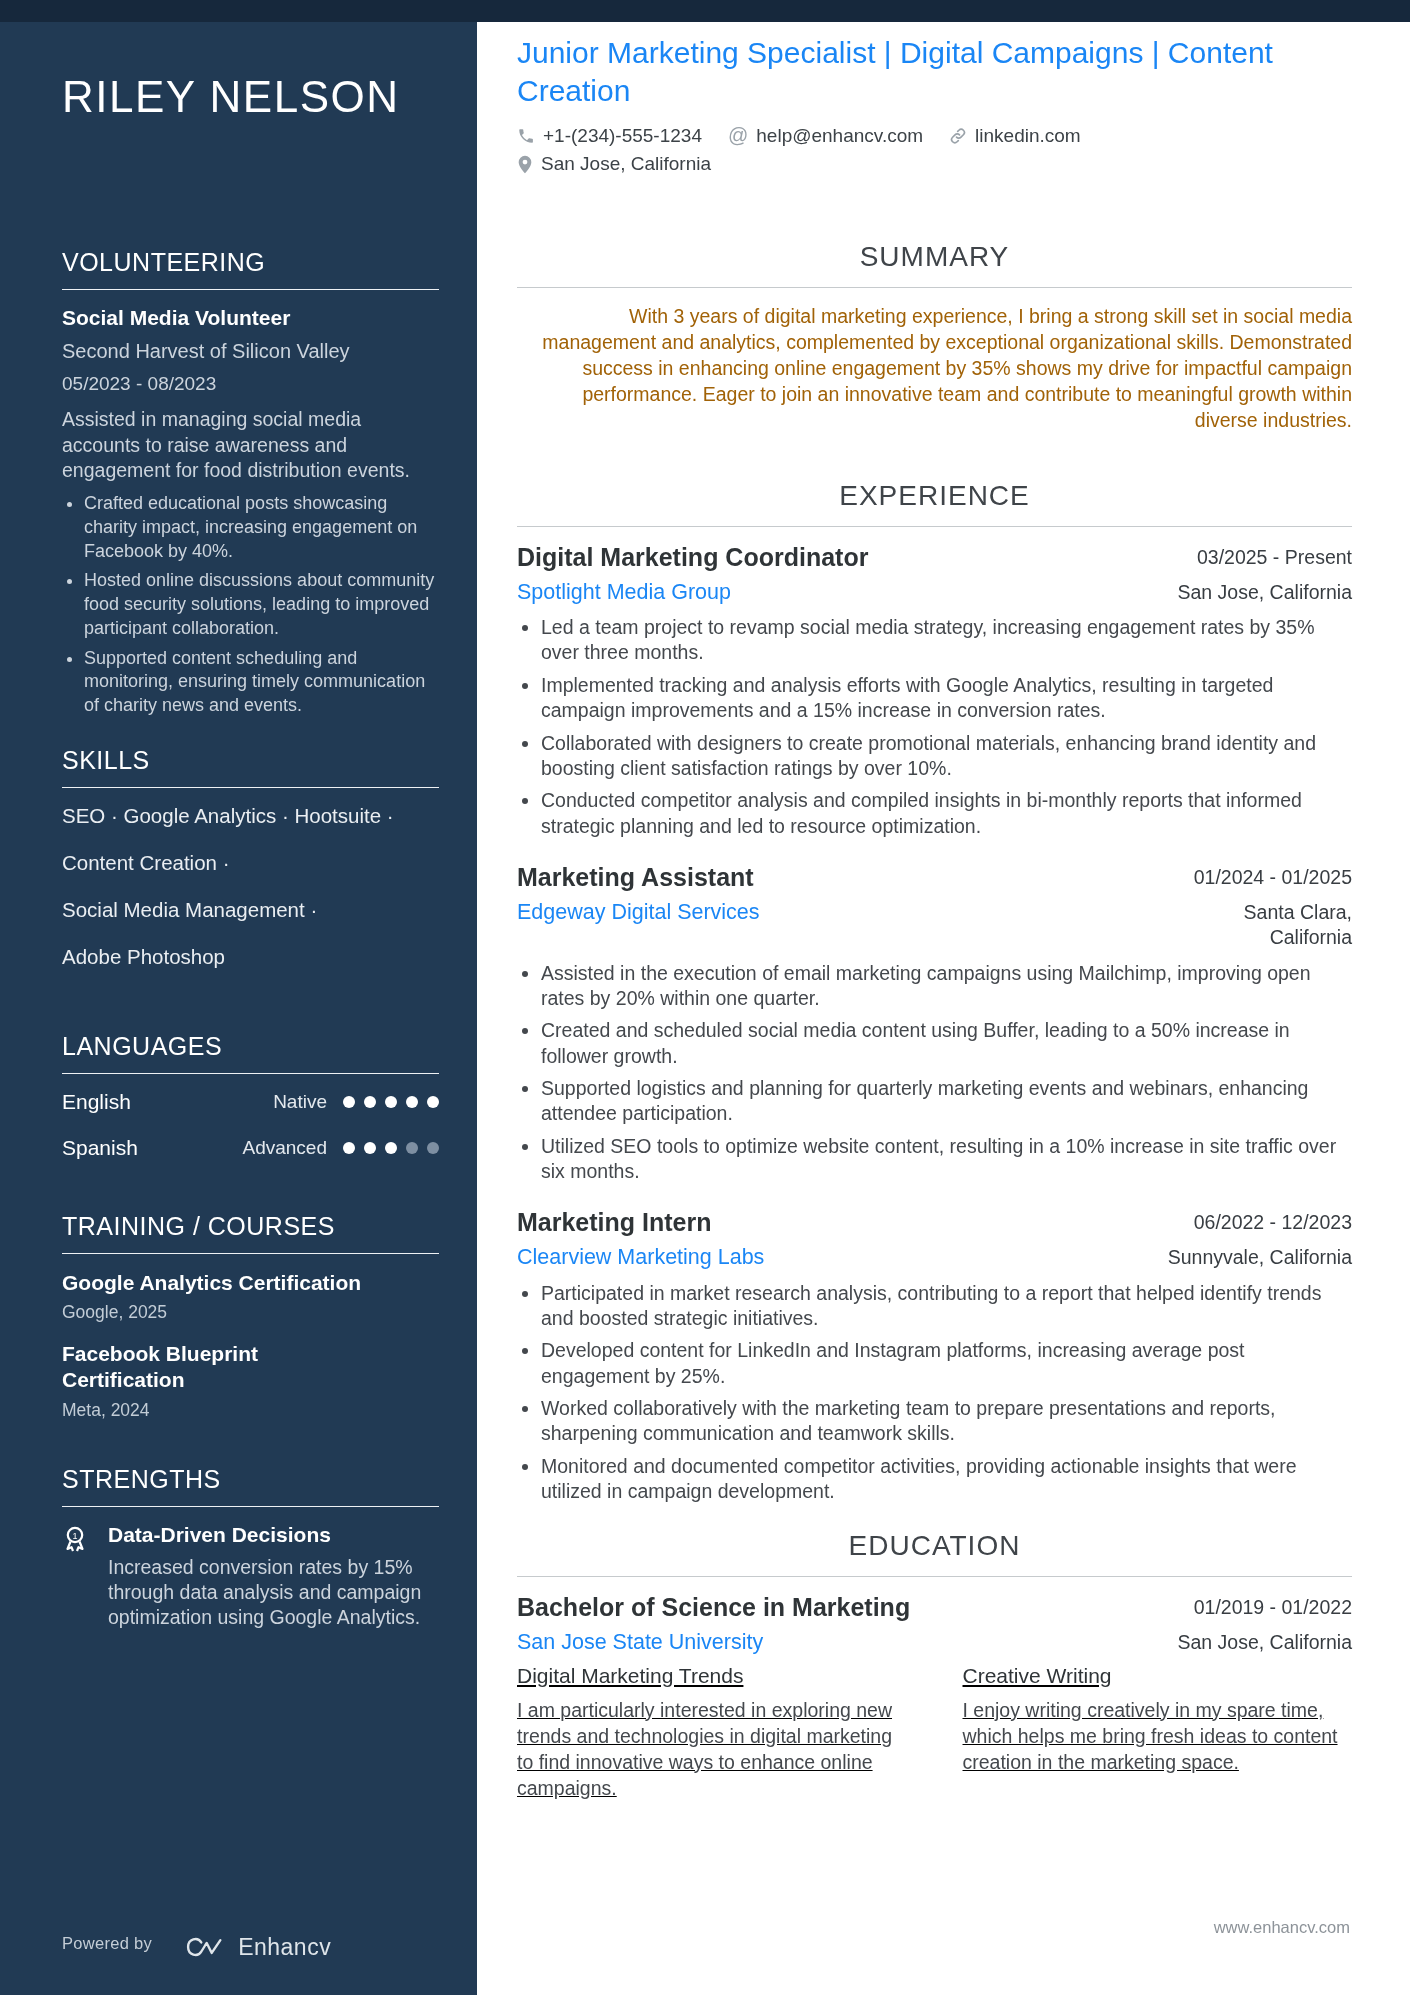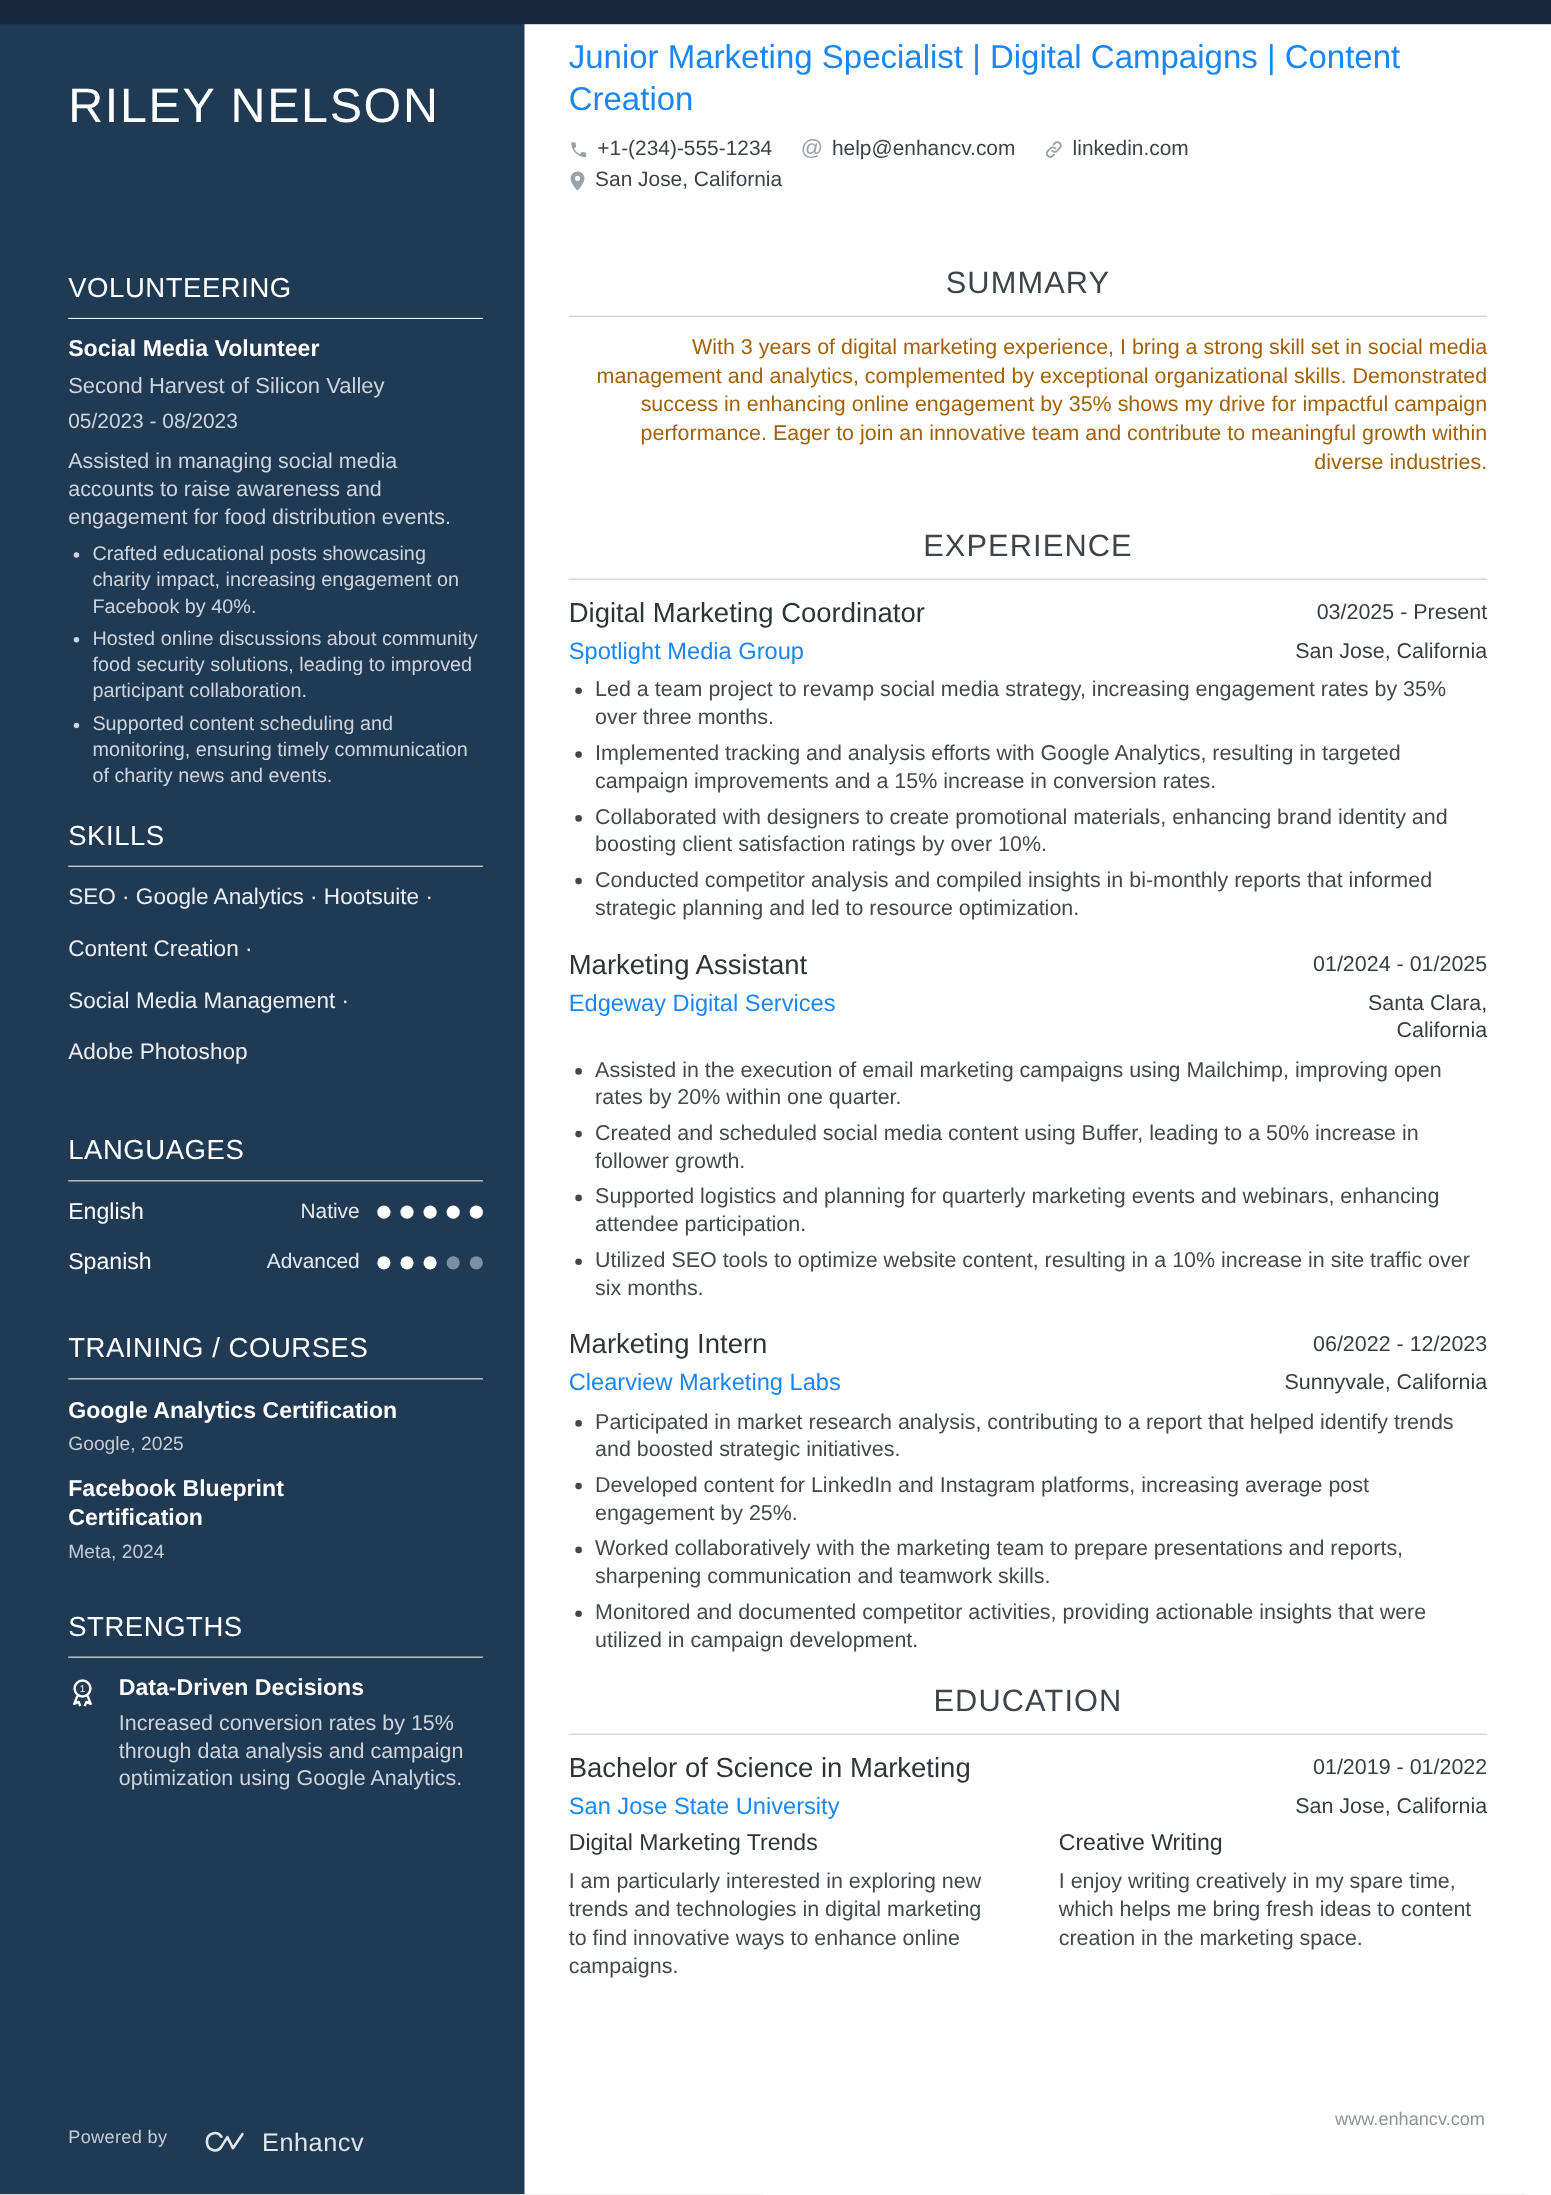--- a/index.html
+++ b/index.html
@@ -77,29 +77,29 @@
   .at-glyph { font-size:20px; color:#9aa2a9; }
   .m-header {
     font-size:28px; color:#3f4449; font-weight:400; letter-spacing:1px;
     border-bottom:1px solid #c6cacd;
     padding-bottom:14px; margin-bottom:16px;text-align:center;
   }
   .mh-summary { margin-top:66px; }
   .m-body { font-size:19.5px; line-height:1.33; color:#a16207;text-align:right; }
   .mh-gap { margin-top:46px; }
   .entry-head { display:flex; justify-content:space-between; align-items:flex-start; }
-  .entry-role { font-size:25px; color:#2f3437; font-weight:400; }
+  .entry-role { font-size:25px; color:#2f3437; font-weight:700; }
   .entry-dates { font-size:19.5px; color:#383d42; white-space:nowrap; padding-top:3px; }
   .entry-sub { display:flex; justify-content:space-between; align-items:flex-start; margin-top:8px; }
   .entry-company { font-size:21.5px; color:#1a86f5; font-weight:500; }
   .entry-loc { font-size:19.5px; color:#383d42; text-align:right; max-width:195px; line-height:1.3; }
   .m-bullets { margin:10px 0 24px 0; padding-left:24px; }
   .m-bullets li { font-size:19.5px; line-height:1.3; color:#44484d; margin-bottom:7px; }
   .edu-block { margin-bottom:8px; }
-  .interests-cols { display:flex; gap:56px; margin-top:4px; }
+  .interests-cols { display:flex; gap:56px; margin-top:4px;text-decoration:underline; }
   .interest-col { flex:1; }
   .interest-name { font-size:21px; color:#2f3437; font-weight:500; margin-bottom:10px; }
   .interest-desc { font-size:19.5px; line-height:1.33; color:#44484d; }
   .site-url { position:absolute; right:60px; bottom:58px; font-size:16.5px; color:#8d9399; }
   svg { display:block; }
 </style>
 </head>
 <body>
 
 <div class="page">

